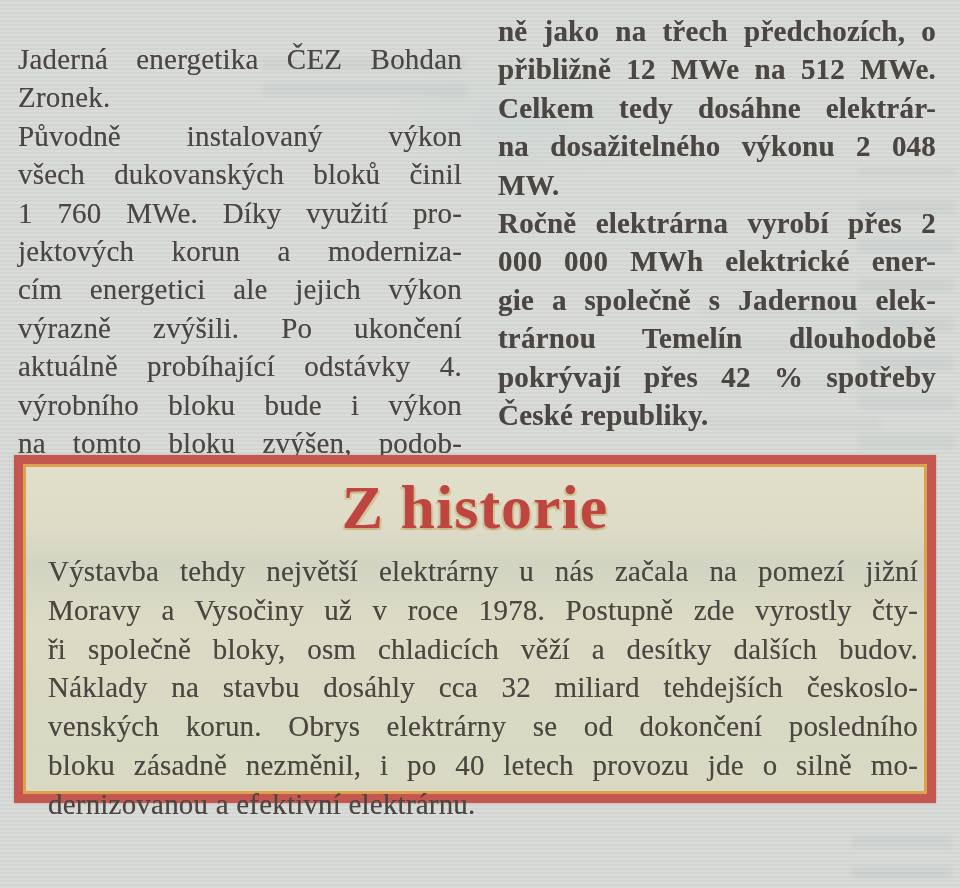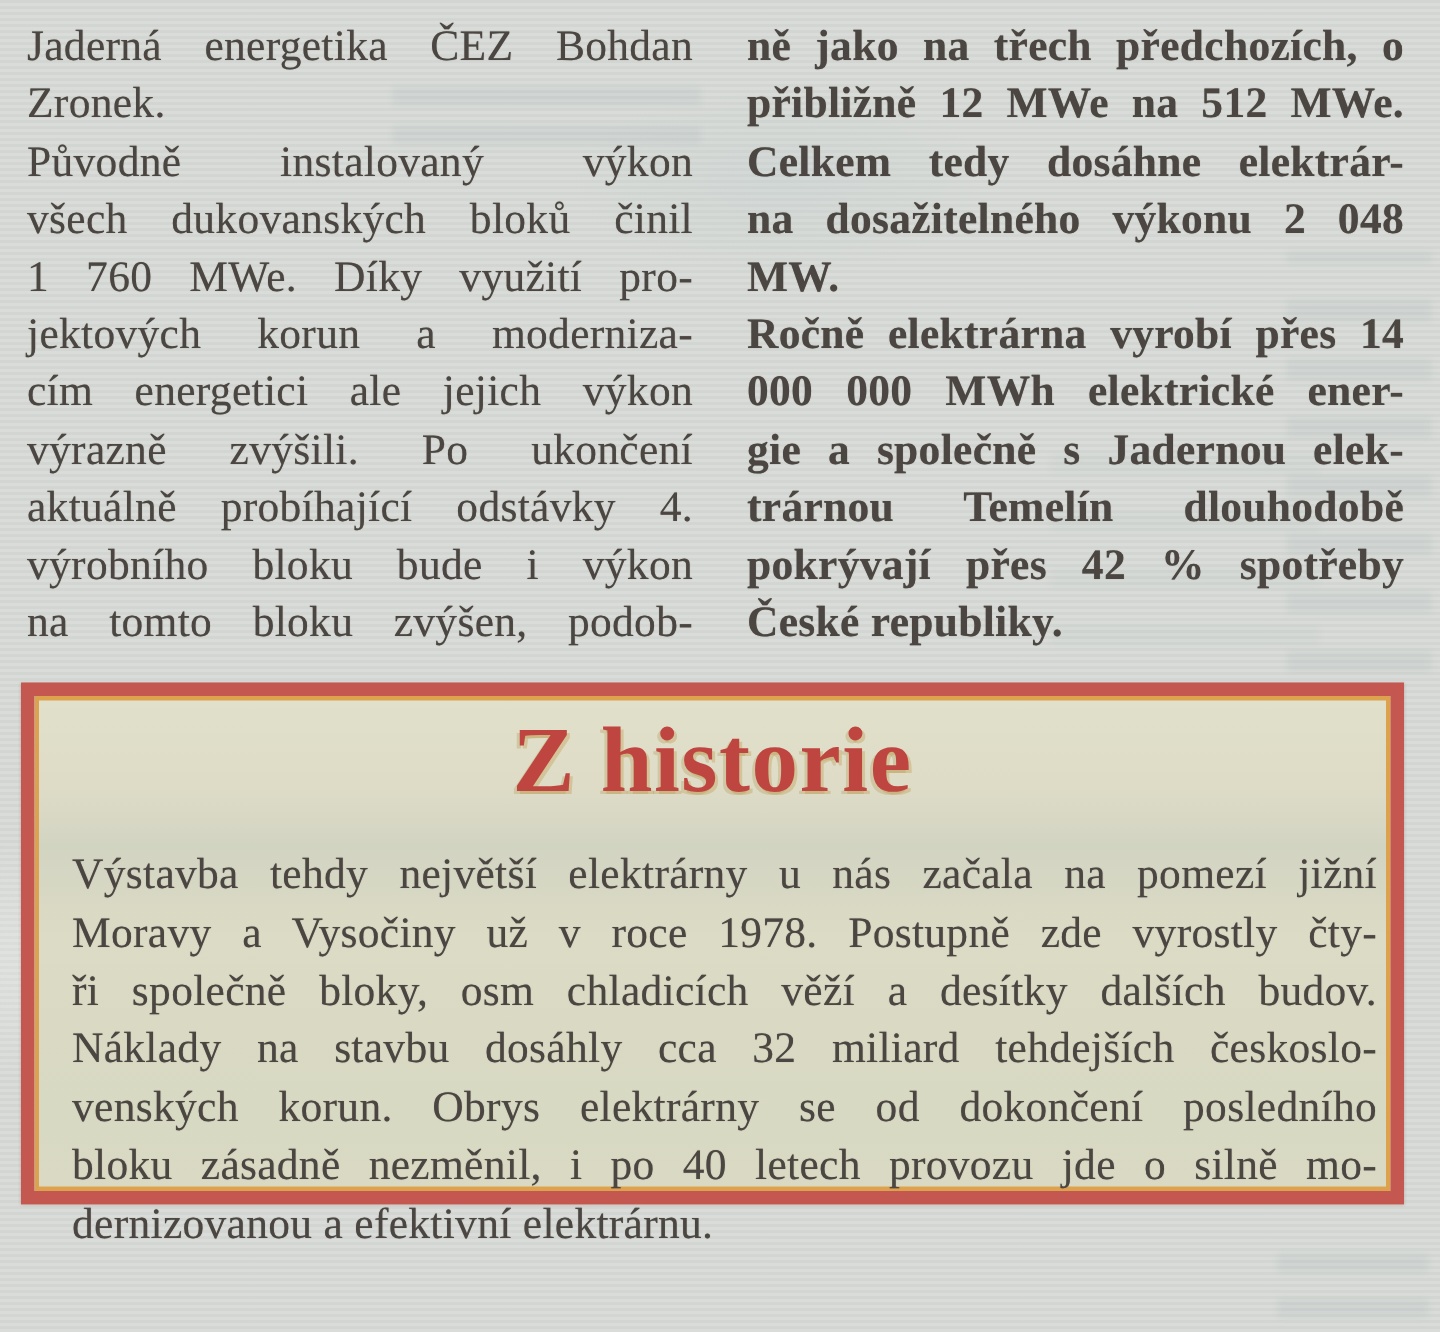--- a/index.html
+++ b/index.html
@@ -17,21 +17,21 @@
     background-color:var(--pagebg);
     background-image:
       radial-gradient(ellipse 260px 120px at 60px 640px, rgba(255,255,255,.25), transparent 70%),
       radial-gradient(ellipse 200px 90px at 520px 120px, rgba(190,205,210,.25), transparent 70%),
       repeating-linear-gradient(0deg, rgba(255,255,255,.05) 0 2px, rgba(120,130,125,.05) 2px 4px);
     font-family:"Liberation Serif","DejaVu Serif",serif;
     color:var(--ink);
     overflow:hidden;
   }
   .col{position:absolute;top:12px;font-size:29px;line-height:38.4px;}
-  .col.left{left:18px;width:444px;}
+  .col.left{left:18px;width:444px;margin-top:28px;}
   .col.right{left:498px;width:438px;font-weight:bold;}
   .line{
     text-align:justify;
     text-align-last:justify;
     height:38.4px;
     white-space:nowrap;
     letter-spacing:.2px;
     text-shadow:0 0 .6px rgba(75,70,65,.55);
   }
   .line.last{text-align:left;text-align-last:auto;}
@@ -44,21 +44,21 @@
   }
   .history-title{
     position:absolute;top:10px;left:0;right:0;
     text-align:center;
     font-size:62px;line-height:66px;font-weight:bold;
     color:var(--title-red);
     letter-spacing:1px;
     text-shadow:2px 2px 0 rgba(190,150,70,.35), -2px 2px 0 rgba(175,150,75,.30);
   }
   .history-body{
-    position:absolute;top:100px;left:25px;width:870px;
+    position:absolute;top:88px;left:25px;width:870px;
     font-size:29px;line-height:38.8px;
   }
   .history-body .line{height:38.8px;}
   .smudge{position:absolute;pointer-events:none;filter:blur(2px);opacity:.5;}
   .smudge.s1{left:262px;top:50px;width:205px;height:46px;
     background:repeating-linear-gradient(0deg, rgba(115,135,155,.16) 0 12px, transparent 12px 26px);}
   .smudge.s2{left:858px;top:168px;width:96px;height:280px;
     background:repeating-linear-gradient(0deg, rgba(110,130,150,.15) 0 14px, transparent 14px 39px);}
   .smudge.s3{left:852px;top:818px;width:100px;height:60px;
     background:repeating-linear-gradient(0deg, rgba(110,130,150,.17) 0 12px, transparent 12px 30px);}
@@ -88,21 +88,21 @@
     <div class="line">výrobního bloku bude i výkon</div>
     <div class="line">na tomto bloku zvýšen, podob-</div>
   </div>
 
   <div class="col right">
     <div class="line">ně jako na třech předchozích, o</div>
     <div class="line">přibližně 12 MWe na 512 MWe.</div>
     <div class="line">Celkem tedy dosáhne elektrár-</div>
     <div class="line">na dosažitelného výkonu 2 048</div>
     <div class="line last">MW.</div>
-    <div class="line">Ročně elektrárna vyrobí přes 14</div>
+    <div class="line">Ročně elektrárna vyrobí přes 2</div>
     <div class="line">000 000 MWh elektrické ener-</div>
     <div class="line">gie a společně s Jadernou elek-</div>
     <div class="line">trárnou Temelín dlouhodobě</div>
     <div class="line">pokrývají přes 42 % spotřeby</div>
     <div class="line last">České republiky.</div>
   </div>
 
   <div class="history-box">
     <div class="history-title">Z historie</div>
     <div class="history-body">

